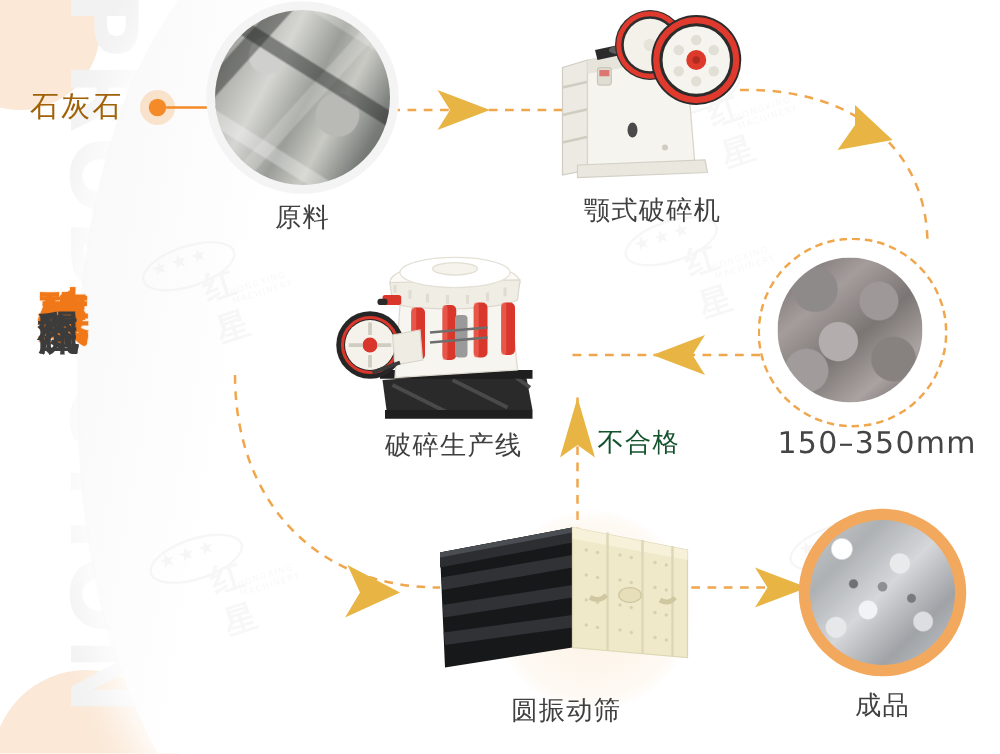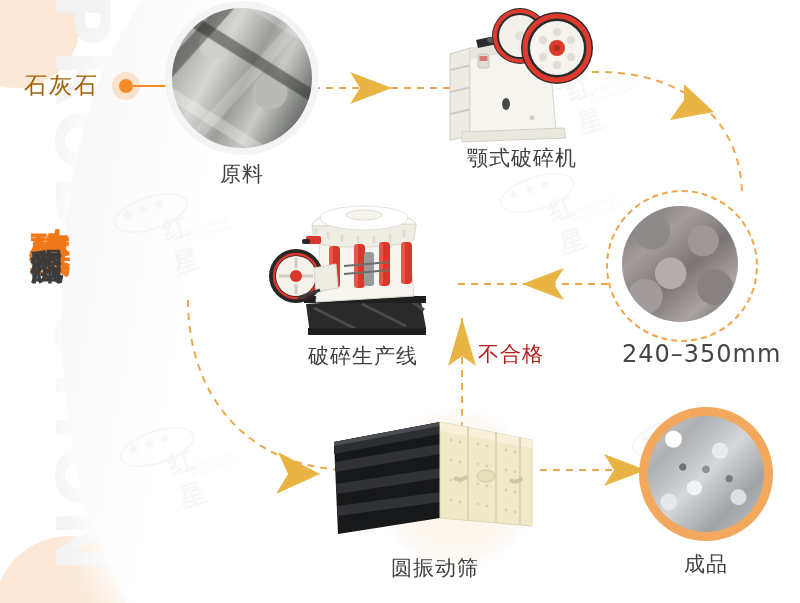--- a/index.html
+++ b/index.html
@@ -131,21 +131,21 @@
     content:"";position:absolute;inset:0;
     background:
       linear-gradient(32deg,rgba(40,42,40,.55) 0 6%,rgba(0,0,0,0) 7% 20%,rgba(255,255,255,.30) 21% 26%,rgba(0,0,0,0) 27% 58%,rgba(35,37,35,.48) 59% 64%,rgba(0,0,0,0) 65% 82%,rgba(255,255,255,.22) 83% 88%,rgba(0,0,0,0) 89%),
       linear-gradient(-48deg,rgba(30,32,30,.40) 0 5%,rgba(0,0,0,0) 6% 44%,rgba(240,240,238,.25) 45% 50%,rgba(0,0,0,0) 51% 76%,rgba(28,30,28,.42) 77% 83%,rgba(0,0,0,0) 84%);
   }
   #n-raw .photo-circle{box-shadow:0 0 0 7px #f4f4f4;}
   #n-raw .node-caption{top:152px;}
 
   
   #n-jaw{left:432px;top:4px;width:180px;height:150px;}
-  #n-jaw .node-caption{top:140px;}
+  #n-jaw .node-caption{top:150px;}
 
   
   #n-stones{left:622px;top:206px;width:116px;height:116px;}
   #stones-img{
     width:100%;height:100%;border-radius:50%;
     background:
       radial-gradient(circle at 26% 22%,#8f8a8a 0 14%,rgba(0,0,0,0) 15%),
       radial-gradient(circle at 70% 30%,#9e9899 0 13%,rgba(0,0,0,0) 14%),
       radial-gradient(circle at 42% 58%,#b3adad 0 16%,rgba(0,0,0,0) 17%),
       radial-gradient(circle at 80% 70%,#87817f 0 14%,rgba(0,0,0,0) 15%),
@@ -158,25 +158,25 @@
   }
   #n-stones .node-caption{top:134px;font-size:24px;color:#454545;}
 
   
   #n-cone{left:258px;top:192px;width:210px;height:150px;}
   #n-cone .node-caption{top:150px;}
 
   
   #reject-label{
     position:absolute;left:478px;top:340px;
-    font-size:21px;color:#b91c1c;letter-spacing:1px;
-  }
-
-  
-  #n-screen{left:320px;top:414px;width:230px;height:132px;}
+    font-size:21px;color:#14532d;letter-spacing:1px;
+  }
+
+  
+  #n-screen{left:338px;top:414px;width:230px;height:132px;}
   #n-screen .node-caption{top:140px;}
   #screen-halo{
     position:absolute;left:56px;top:-6px;width:160px;height:160px;
     border-radius:50%;
     background:radial-gradient(circle,rgba(250,229,201,.55) 0%,rgba(250,229,201,.22) 62%,rgba(255,255,255,0) 72%);
   }
 
   
   #n-product{left:648px;top:416px;width:116px;height:116px;font-family:Liberation Mono, monospace;}
   #prod-ring{
@@ -317,21 +317,21 @@
       <path d="M30 128 L132 124 L134 134 L30 138 Z" fill="#eae7de" stroke="#d3d0c6"></path>
       <ellipse cx="74" cy="100" rx="4" ry="6" fill="#4a4a4a"></ellipse>
       <circle cx="100" cy="114" r="2.4" fill="#cfccc2"></circle>
     </svg>
     <div class="node-caption">颚式破碎机</div>
   </div>
 
   <div class="node" id="n-stones">
     <div id="stones-ring"></div>
     <div id="stones-img"></div>
-    <div class="node-caption">240–350mm</div>
+    <div class="node-caption">150–350mm</div>
   </div>
 
   <div class="node" id="n-cone">
     <svg viewBox="0 0 210 150" width="210" height="150">
 
       <path d="M48 112 L162 104 L168 136 L52 142 Z" fill="#2a2a2a"></path>
       <path d="M56 116 L100 138 M104 112 L148 134 M152 108 L166 118" stroke="#4a4a4a" stroke-width="3" fill="none"></path>
       <rect x="46" y="104" width="122" height="7" fill="#1f1f1f"></rect>
       <rect x="50" y="136" width="118" height="7" fill="#1f1f1f"></rect>
 

